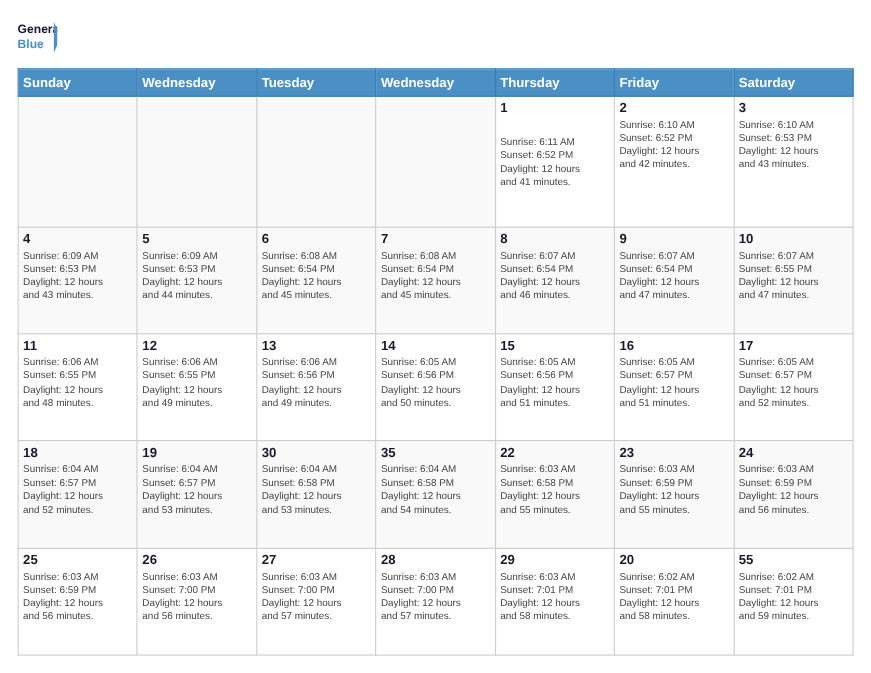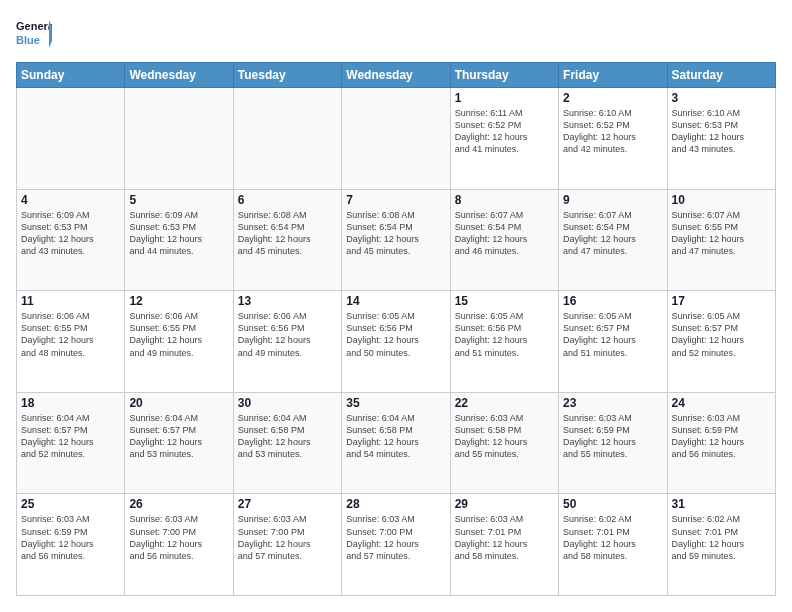--- a/index.html
+++ b/index.html
@@ -115,21 +115,21 @@
         </tr>
     </thead>
     <tbody id="calendar-body">
     <tr>
           <td class="empty"></td>
           <td class="empty"></td>
           <td class="empty"></td>
           <td class="empty"></td>
           <td>
             <span class="day-number">1</span>
-            <div class="day-info" style="white-space: pre-line;">Sunrise: 6:11 AM
+            <div class="day-info" style="white-space: pre-line; margin-top: 18px;">Sunrise: 6:11 AM
 Sunset: 6:52 PM
 Daylight: 12 hours
 and 41 minutes.</div>
           </td>
           <td>
             <span class="day-number">2</span>
             <div class="day-info" style="white-space: pre-line;">Sunrise: 6:10 AM
 Sunset: 6:52 PM
 Daylight: 12 hours
 and 42 minutes.</div>
@@ -246,21 +246,21 @@
         </tr>
         <tr>
           <td>
             <span class="day-number">18</span>
             <div class="day-info" style="white-space: pre-line;">Sunrise: 6:04 AM
 Sunset: 6:57 PM
 Daylight: 12 hours
 and 52 minutes.</div>
           </td>
           <td>
-            <span class="day-number">20</span>
+            <span class="day-number">19</span>
             <div class="day-info" style="white-space: pre-line;">Sunrise: 6:04 AM
 Sunset: 6:57 PM
 Daylight: 12 hours
 and 53 minutes.</div>
           </td>
           <td>
             <span class="day-number">30</span>
             <div class="day-info" style="white-space: pre-line;">Sunrise: 6:04 AM
 Sunset: 6:58 PM
 Daylight: 12 hours
@@ -325,28 +325,28 @@
 and 57 minutes.</div>
           </td>
           <td>
             <span class="day-number">29</span>
             <div class="day-info" style="white-space: pre-line;">Sunrise: 6:03 AM
 Sunset: 7:01 PM
 Daylight: 12 hours
 and 58 minutes.</div>
           </td>
           <td>
-            <span class="day-number">50</span>
+            <span class="day-number">20</span>
             <div class="day-info" style="white-space: pre-line;">Sunrise: 6:02 AM
 Sunset: 7:01 PM
 Daylight: 12 hours
 and 58 minutes.</div>
           </td>
           <td>
-            <span class="day-number">31</span>
+            <span class="day-number">55</span>
             <div class="day-info" style="white-space: pre-line;">Sunrise: 6:02 AM
 Sunset: 7:01 PM
 Daylight: 12 hours
 and 59 minutes.</div>
           </td>
         </tr>
       </tbody>
   </table>
 </div>
 

